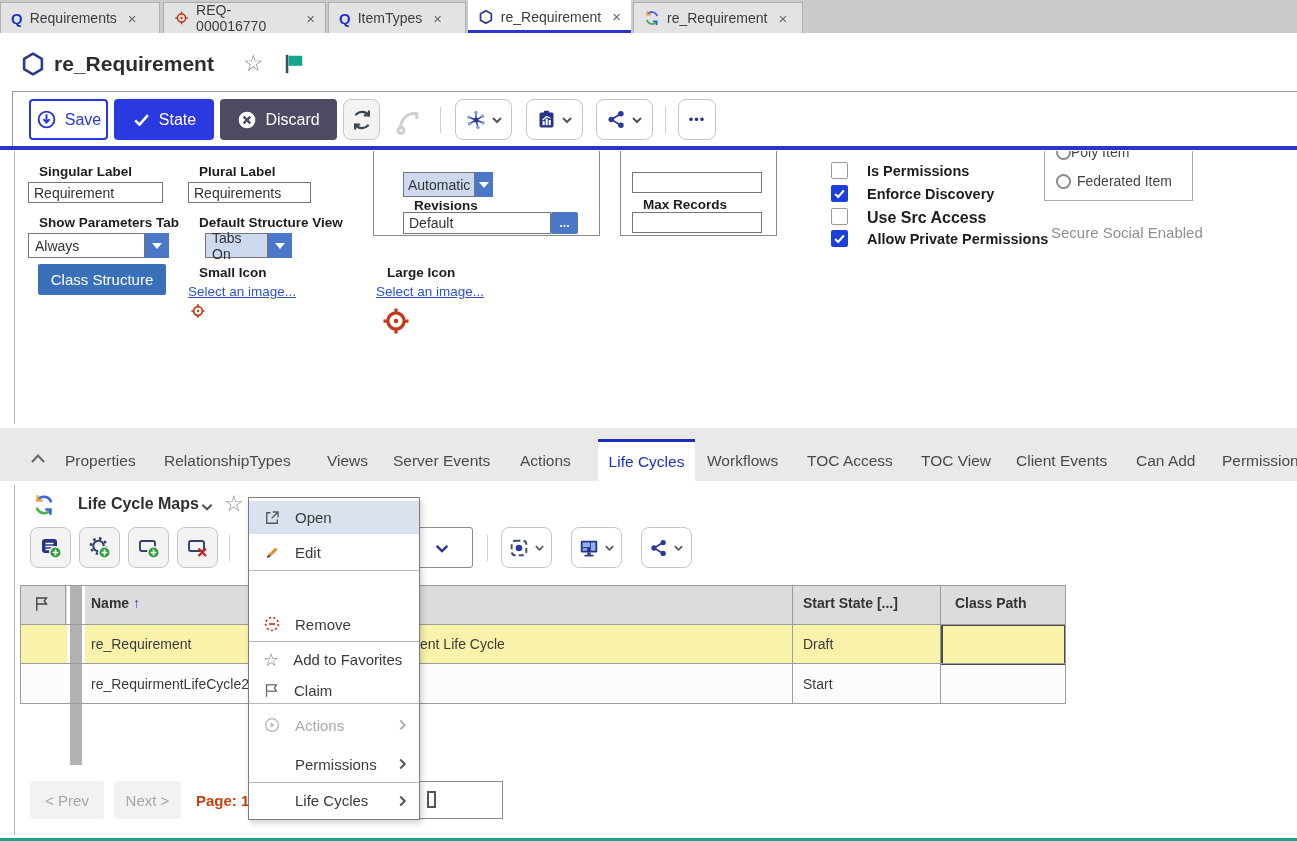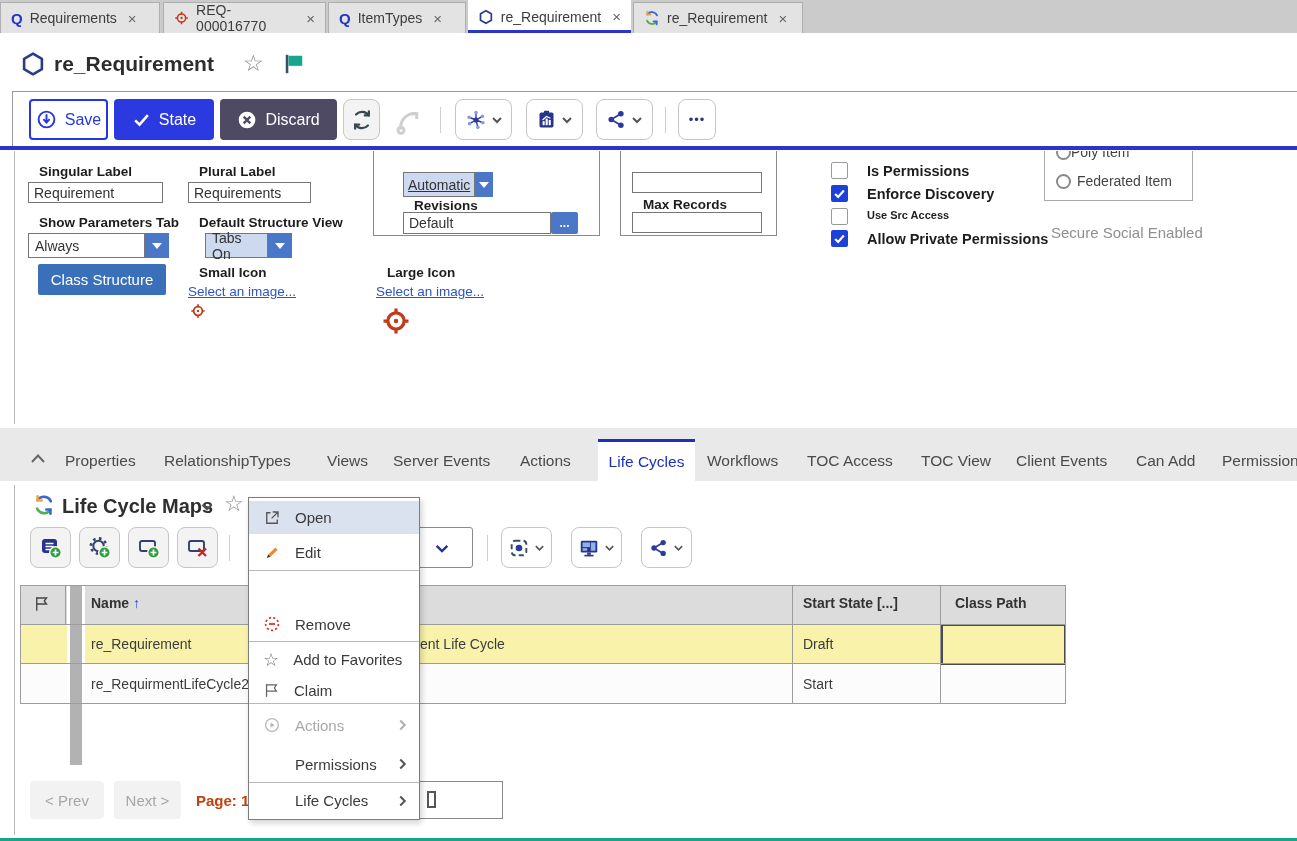--- a/index.html
+++ b/index.html
@@ -233,21 +233,21 @@
 
   <div class="abs lbl" style="left:376px;top:265px;">Large Icon</div>
   <div class="abs link" style="left:376px;top:284px;">Select an image...</div>
   <svg class="abs" style="left:381px;top:306px;" width="30" height="30" viewBox="0 0 24 24">
     <circle cx="12" cy="12" r="6.5" fill="none" stroke="#c23a17" stroke-width="2.6"></circle>
       <circle cx="12" cy="12" r="1.8" fill="#c23a17"></circle>
     <path d="M12 2v4 M12 18v4 M2 12h4 M18 12h4" stroke="#c23a17" stroke-width="2.6"></path>
   </svg>
 
   <div class="abs" style="left:373px;top:151px;width:225px;height:84px;border:1px solid #8a8a8a;border-top:none;"></div>
-  <div class="abs" style="left:403px;top:172px;width:90px;height:25px;display:flex;text-decoration:underline;">
+  <div class="abs" style="left:403px;top:172px;width:90px;height:25px;display:flex;">
     <div class="selfield" style="flex:1;background:#ccd9ef;padding:0 4px;">Automatic</div>
     <div class="selbtn" style="width:22px;">
         <div class="tri"></div>
       </div>
   </div>
   <div class="abs lbl" style="left:403px;top:198px;">Revisions</div>
   <input class="abs inp" style="left: 403px; top: 212px; width: 148px; height: 22px;" value="Default">
   <div class="abs btn" style="left:551px;top:212px;width:27px;height:22px;background:#4a77c8;color:#fff;font-size:12px;border-radius:2px;font-weight:700;">
     <span>...</span>
   </div>
@@ -261,21 +261,21 @@
   <div class="abs lbl" style="left:856px;top:163px;font-size:14.5px;">Is Permissions</div>
 
   <div class="abs cb on" style="left:831px;top:185px;">
     <svg width="13" height="13" viewBox="0 0 24 24" fill="none" stroke="#fff" stroke-width="4">
         <path d="M4 13 L9.5 18.5 L20 6.5"></path>
       </svg>
   </div>
   <div class="abs lbl" style="left:856px;top:186px;font-size:14.5px;">Enforce Discovery</div>
 
   <div class="abs cb" style="left:831px;top:208px;"></div>
-  <div class="abs lbl" style="left:856px;top:209px;font-size:11px;">Use Src Access</div>
+  <div class="abs lbl" style="left:856px;top:209px;font-size:16px;">Use Src Access</div>
 
   <div class="abs cb on" style="left:831px;top:230px;">
     <svg width="13" height="13" viewBox="0 0 24 24" fill="none" stroke="#fff" stroke-width="4">
         <path d="M4 13 L9.5 18.5 L20 6.5"></path>
       </svg>
   </div>
   <div class="abs lbl" style="left:856px;top:231px;font-size:14.5px;">Allow Private Permissions</div>
 
   <div class="abs" style="left:1044px;top:151px;width:147px;height:49px;border:1px solid #a8a8a8;border-top:none;"></div>
   <div class="abs" style="left:1056px;top:151px;width:130px;height:12px;overflow:hidden;">
@@ -314,21 +314,21 @@
   <div class="abs stab" style="left:1222px;top:452px;">Permissions</div>
 
   <div class="abs" style="left:14px;top:485px;width:1px;height:350px;background:#b9b9b9;"></div>
 
   <svg class="abs" style="left:33px;top:494px;" width="22" height="22" viewBox="0 0 24 24" fill="none" stroke-width="2.8" stroke-linecap="round">
     <path d="M19.5 8 A8.5 8.5 0 0 0 5 6.5" stroke="#3b66d6"></path>
     <path d="M4.5 16 A8.5 8.5 0 0 0 19 17.5" stroke="#4caf50"></path>
     <path d="M5 2.5v4.5h4.5" stroke="#f0a53c"></path>
     <path d="M19 21.5v-4.5h-4.5" stroke="#3b66d6"></path>
   </svg>
-  <div class="abs" style="left:62px;top:495px;font-size:20px;font-weight:700;color:#2f2f2f;">Life Cycle Maps</div>
+  <div class="abs" style="left:78px;top:495px;font-size:16px;font-weight:700;color:#2f2f2f;">Life Cycle Maps</div>
   <svg class="abs" style="left:200px;top:502px;" width="14" height="10" viewBox="0 0 12 8" fill="none" stroke="#555" stroke-width="1.8">
       <path d="M2 2 L6 6 L10 2"></path>
     </svg>
   <div class="abs" style="left:224px;top:491px;font-size:22px;color:#8a8a8a;">☆</div>
 
   <div class="abs tbtn" style="left:30px;top:527px;width:41px;height:41px;">
     <svg width="24" height="24" viewBox="0 0 24 24">
       <rect x="3" y="3" width="15" height="14" rx="3" fill="#27348b"></rect>
       <path d="M6.5 7.5 h8 M6.5 10.5 h8 M6.5 13.5 h5" stroke="#fff" stroke-width="1.6"></path>
       <circle cx="16.5" cy="16.5" r="5.8" fill="#2e9e3c" stroke="#fff" stroke-width="1.4"></circle>

